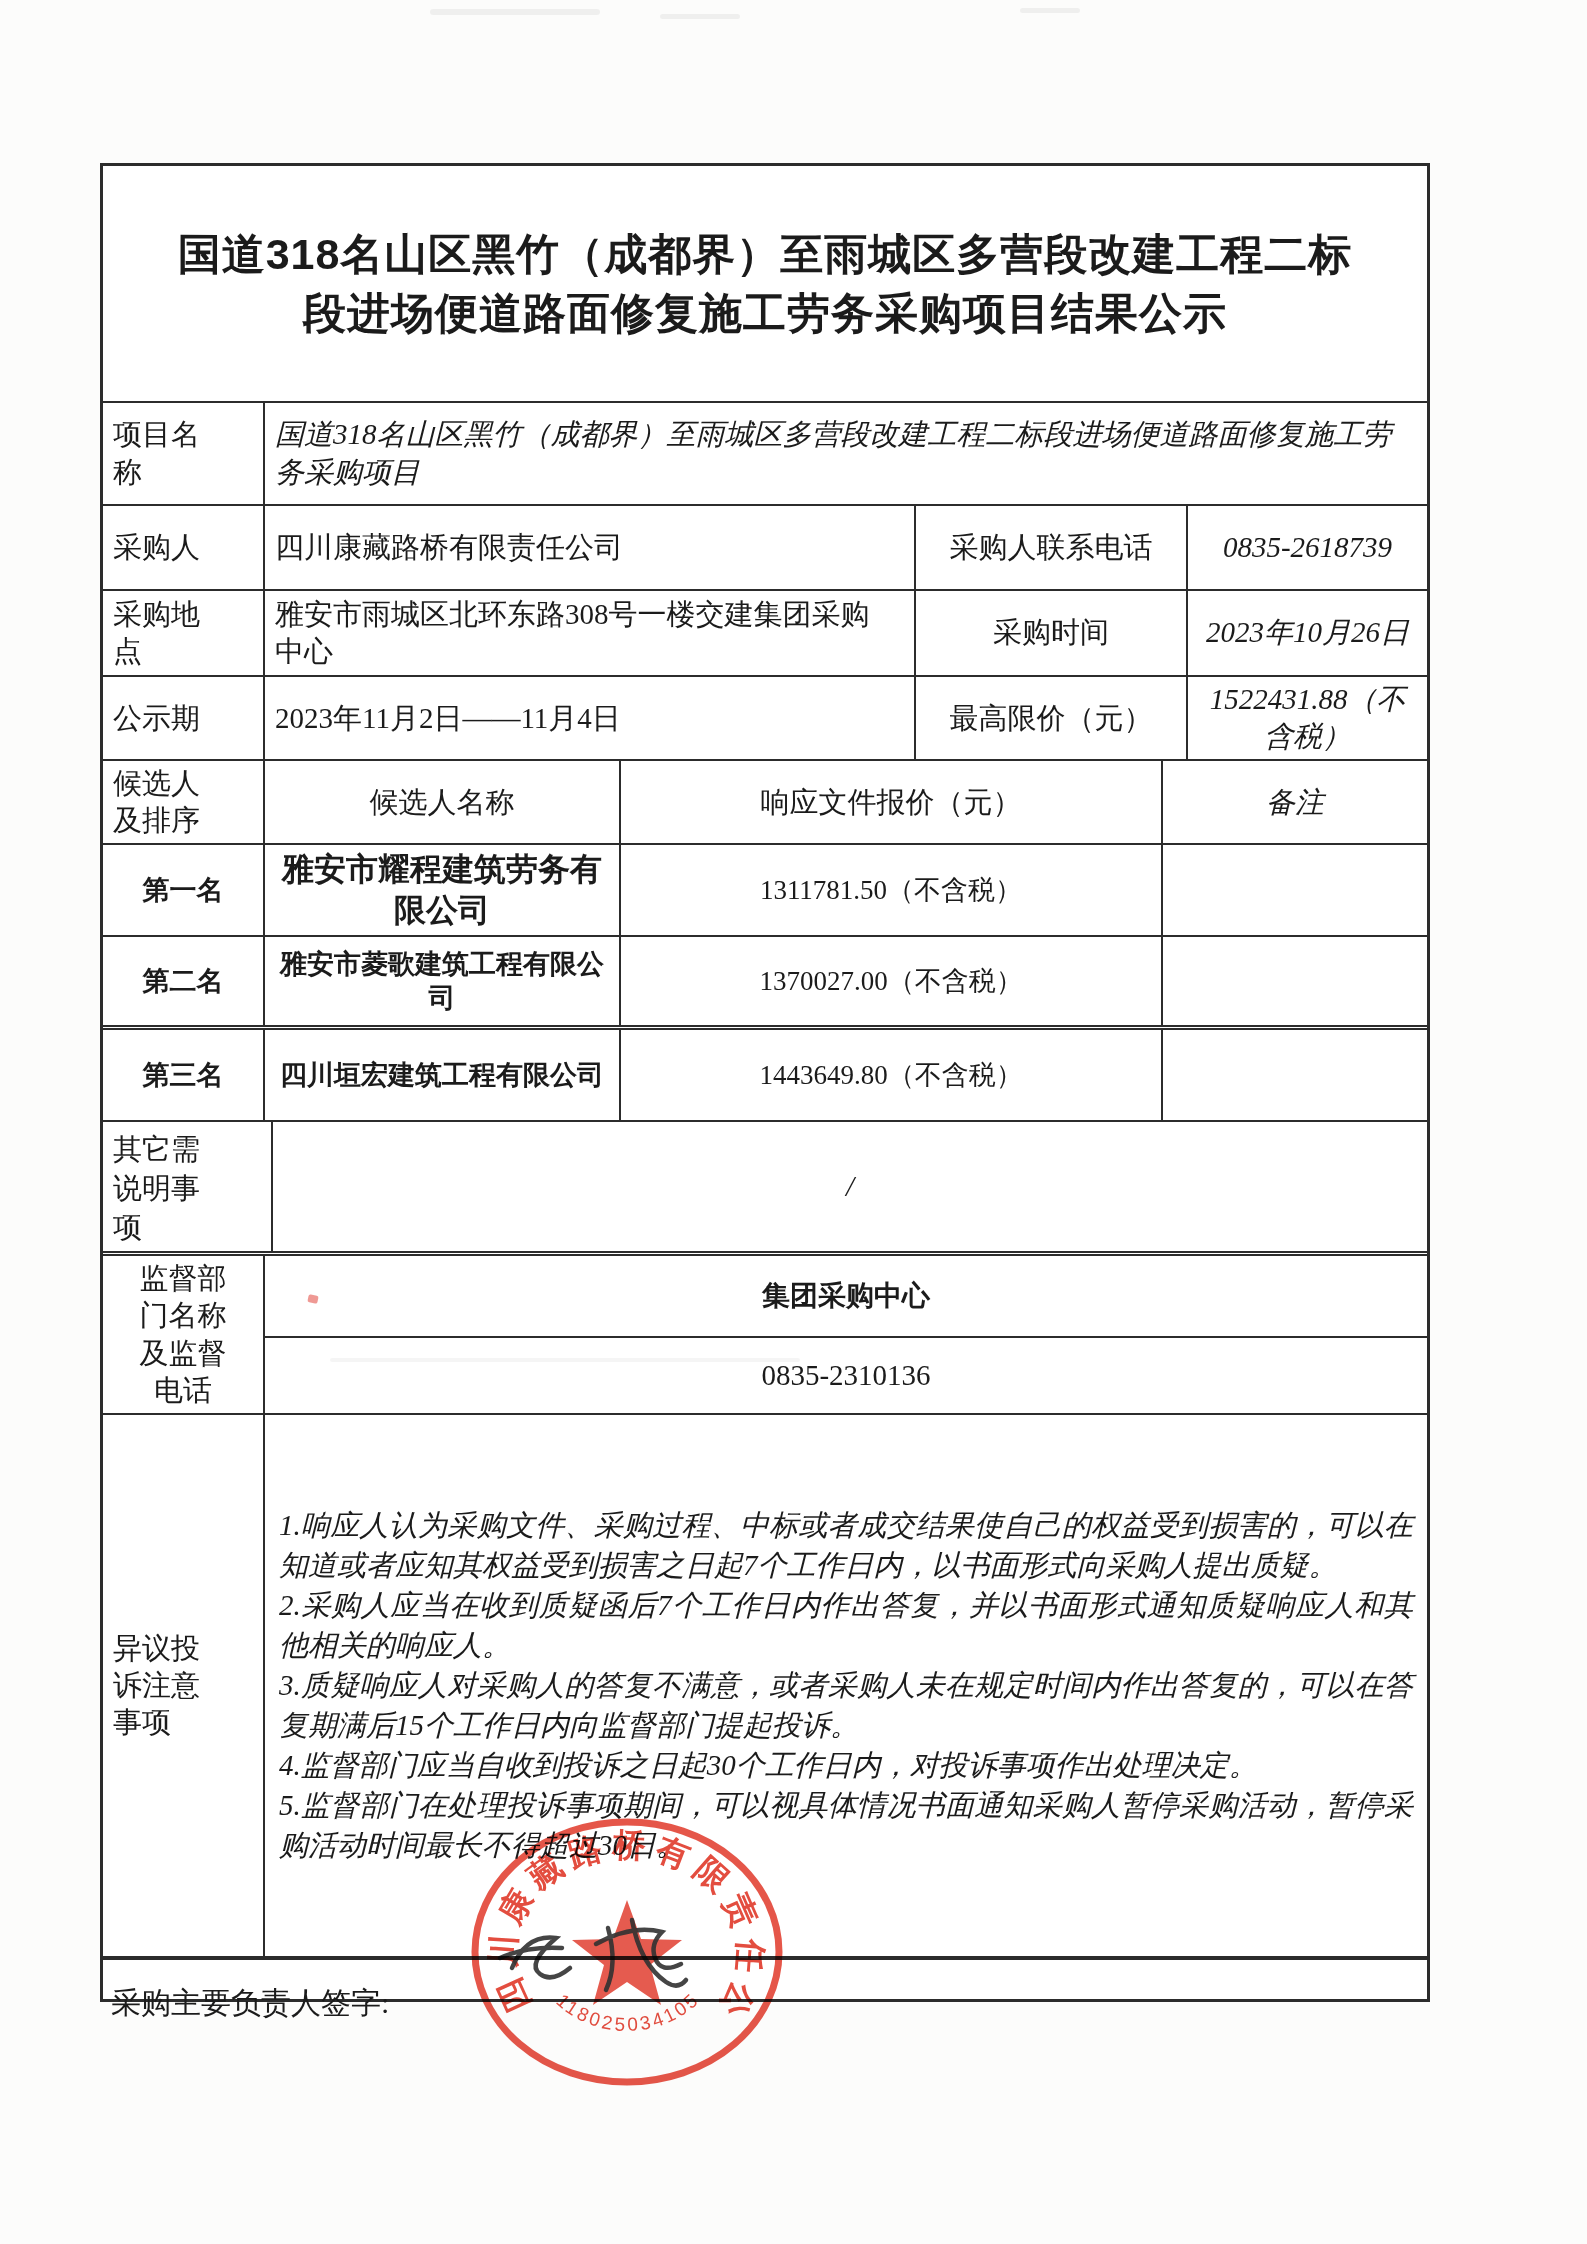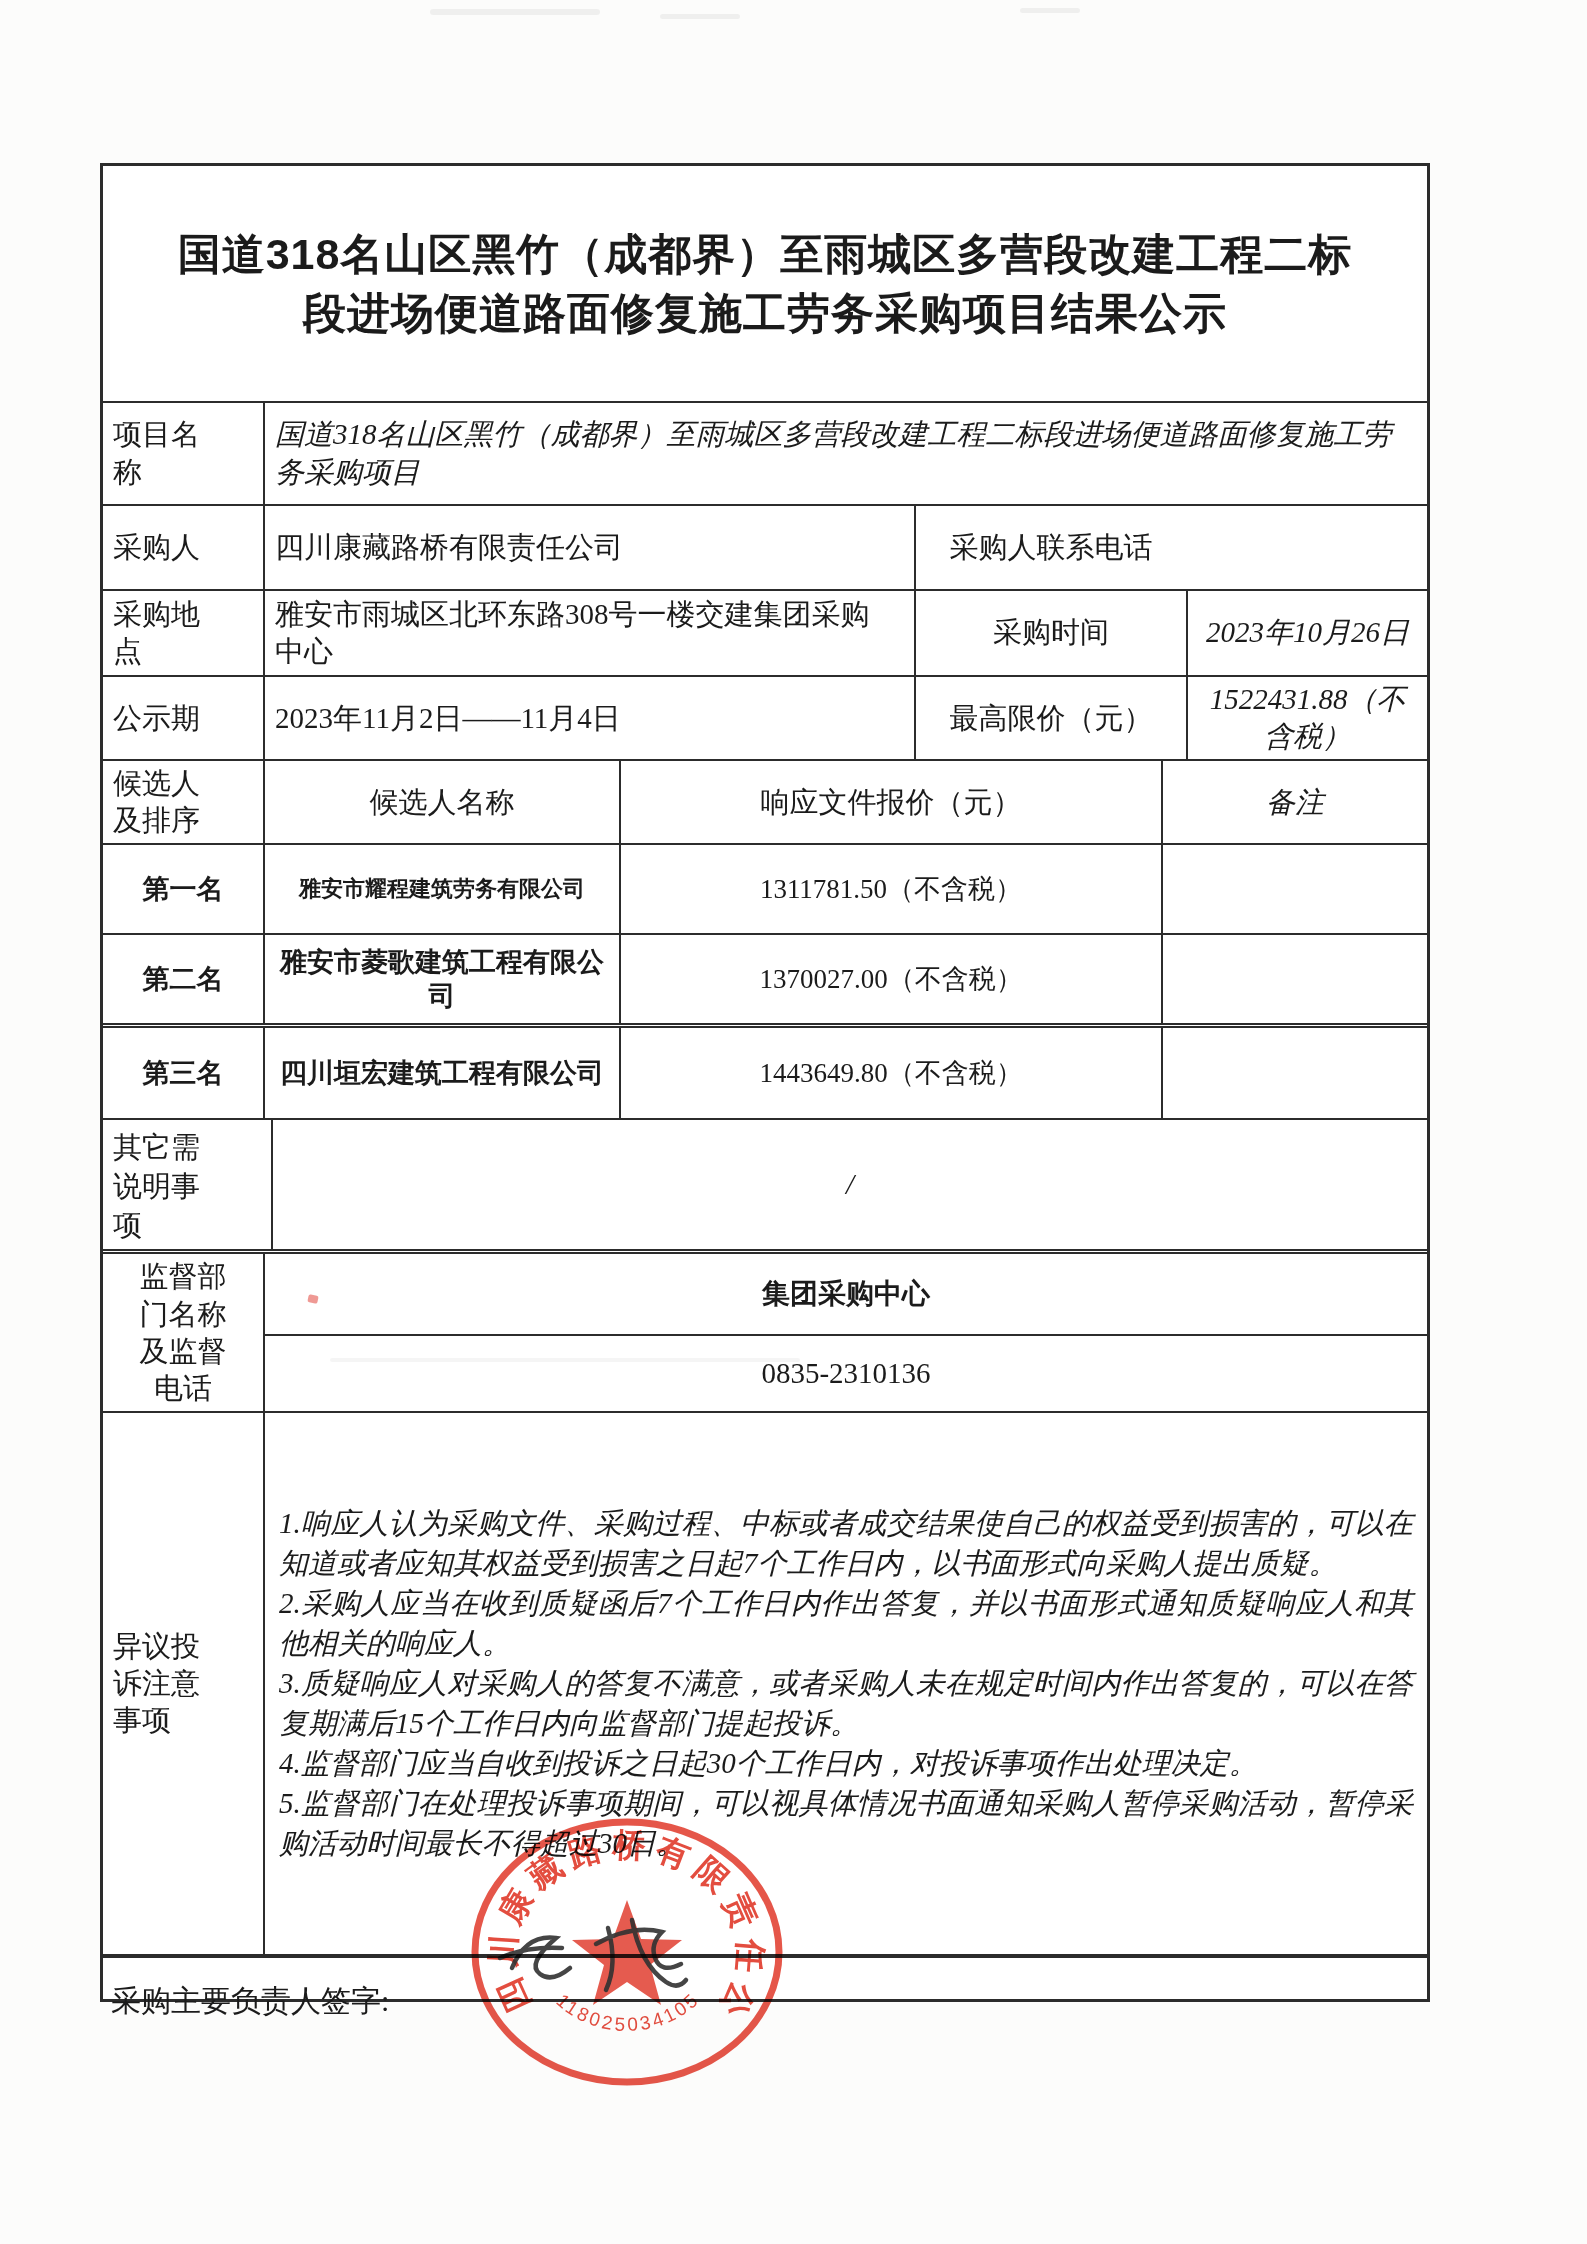--- a/index.html
+++ b/index.html
@@ -73,20 +73,21 @@
       <div class="cell label">
         <span class="w3">项目名称</span>
       </div>
       <div class="cell flex1">国道318名山区黑竹（成都界）至雨城区多营段改建工程二标段进场便道路面修复施工劳务采购项目</div>
     </div>
 
     <div class="row" style="flex-basis:85px;">
       <div class="cell label">采购人</div>
       <div class="cell colA">四川康藏路桥有限责任公司</div>
       <div class="cell colB center">采购人联系电话</div>
+      <div class="cell flex1 center">0835-2618739</div>
     </div>
 
     <div class="row" style="flex-basis:86px;">
       <div class="cell label">
         <span class="w3">采购地点</span>
       </div>
       <div class="cell colA">雅安市雨城区北环东路308号一楼交建集团采购中心</div>
       <div class="cell colB center">采购时间</div>
       <div class="cell flex1 center">2023年10月26日</div>
     </div>
@@ -102,21 +103,21 @@
       <div class="cell label">
         <span class="w3">候选人及排序</span>
       </div>
       <div class="cell nameCol center">候选人名称</div>
       <div class="cell priceCol center">响应文件报价（元）</div>
       <div class="cell flex1 center">备注</div>
     </div>
 
     <div class="row" style="flex-basis:90px;">
       <div class="cell label center boldcn" style="font-size:27px;">第一名</div>
-      <div class="cell nameCol center boldcn" style="font-size:22px;">雅安市耀程建筑劳务有限公司</div>
+      <div class="cell nameCol center boldcn" style="font-size:32px;">雅安市耀程建筑劳务有限公司</div>
       <div class="cell priceCol center" style="font-size:27px;">1311781.50（不含税）</div>
       <div class="cell flex1 center"></div>
     </div>
 
     <div class="row" style="flex-basis:90px;">
       <div class="cell label center boldcn" style="font-size:27px;">第二名</div>
       <div class="cell nameCol center boldcn" style="font-size:27px;">雅安市菱歌建筑工程有限公司</div>
       <div class="cell priceCol center" style="font-size:27px;">1370027.00（不含税）</div>
       <div class="cell flex1 center"></div>
     </div>

